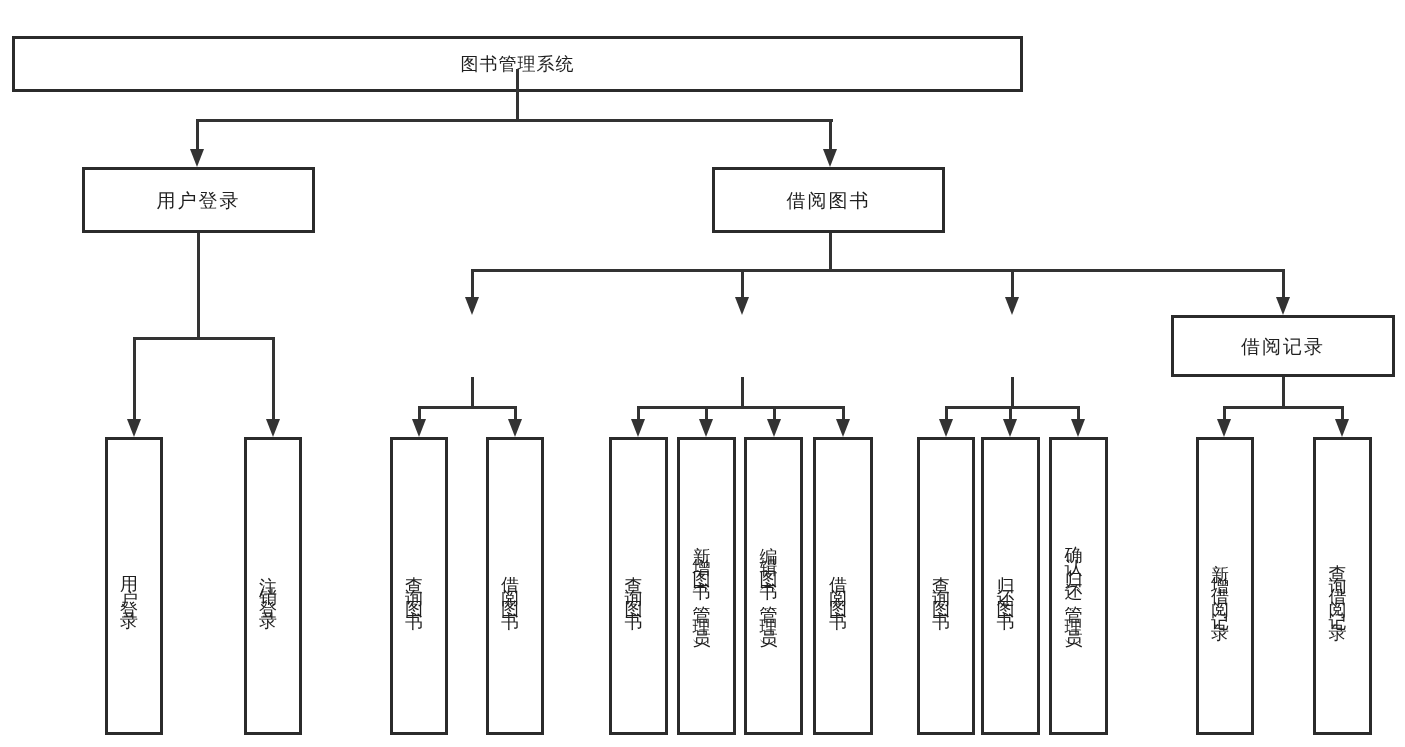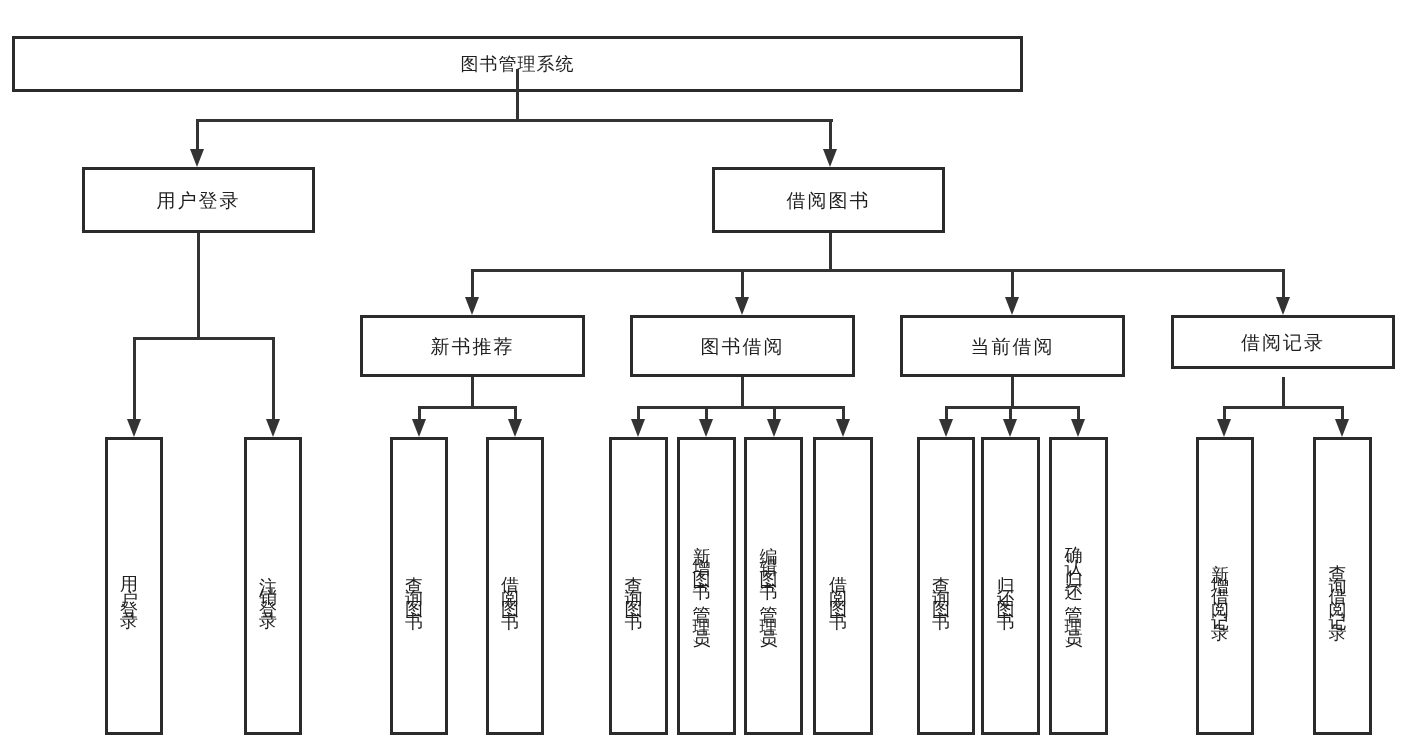--- a/index.html
+++ b/index.html
@@ -50,30 +50,21 @@
     <span class="root-label">图书管理系统</span>
   </div>
 
   <div class="box" style="left:82px;top:167px;width:233px;height:66px;">
     <span class="hlabel">用户登录</span>
   </div>
   <div class="box" style="left:712px;top:167px;width:233px;height:66px;">
     <span class="hlabel">借阅图书</span>
   </div>
 
-  <div class="box" style="left:360px;top:315px;width:225px;height:62px;">
-    <span class="hlabel">新书推荐</span>
-  </div>
-  <div class="box" style="left:630px;top:315px;width:225px;height:62px;">
-    <span class="hlabel">图书借阅</span>
-  </div>
-  <div class="box" style="left:900px;top:315px;width:225px;height:62px;">
-    <span class="hlabel">当前借阅</span>
-  </div>
-  <div class="box" style="left:1171px;top:315px;width:224px;height:54px;">
+  <div class="box" style="left:1171px;top:315px;width:224px;height:62px;">
     <span class="hlabel">借阅记录</span>
   </div>
 
   <div class="box" style="left:105px;top:437px;width:58px;height:298px;">
     <span class="vlabel">用户登录</span>
   </div>
   <div class="box" style="left:244px;top:437px;width:58px;height:298px;">
     <span class="vlabel">注销登录</span>
   </div>
   <div class="box" style="left:390px;top:437px;width:58px;height:298px;">

